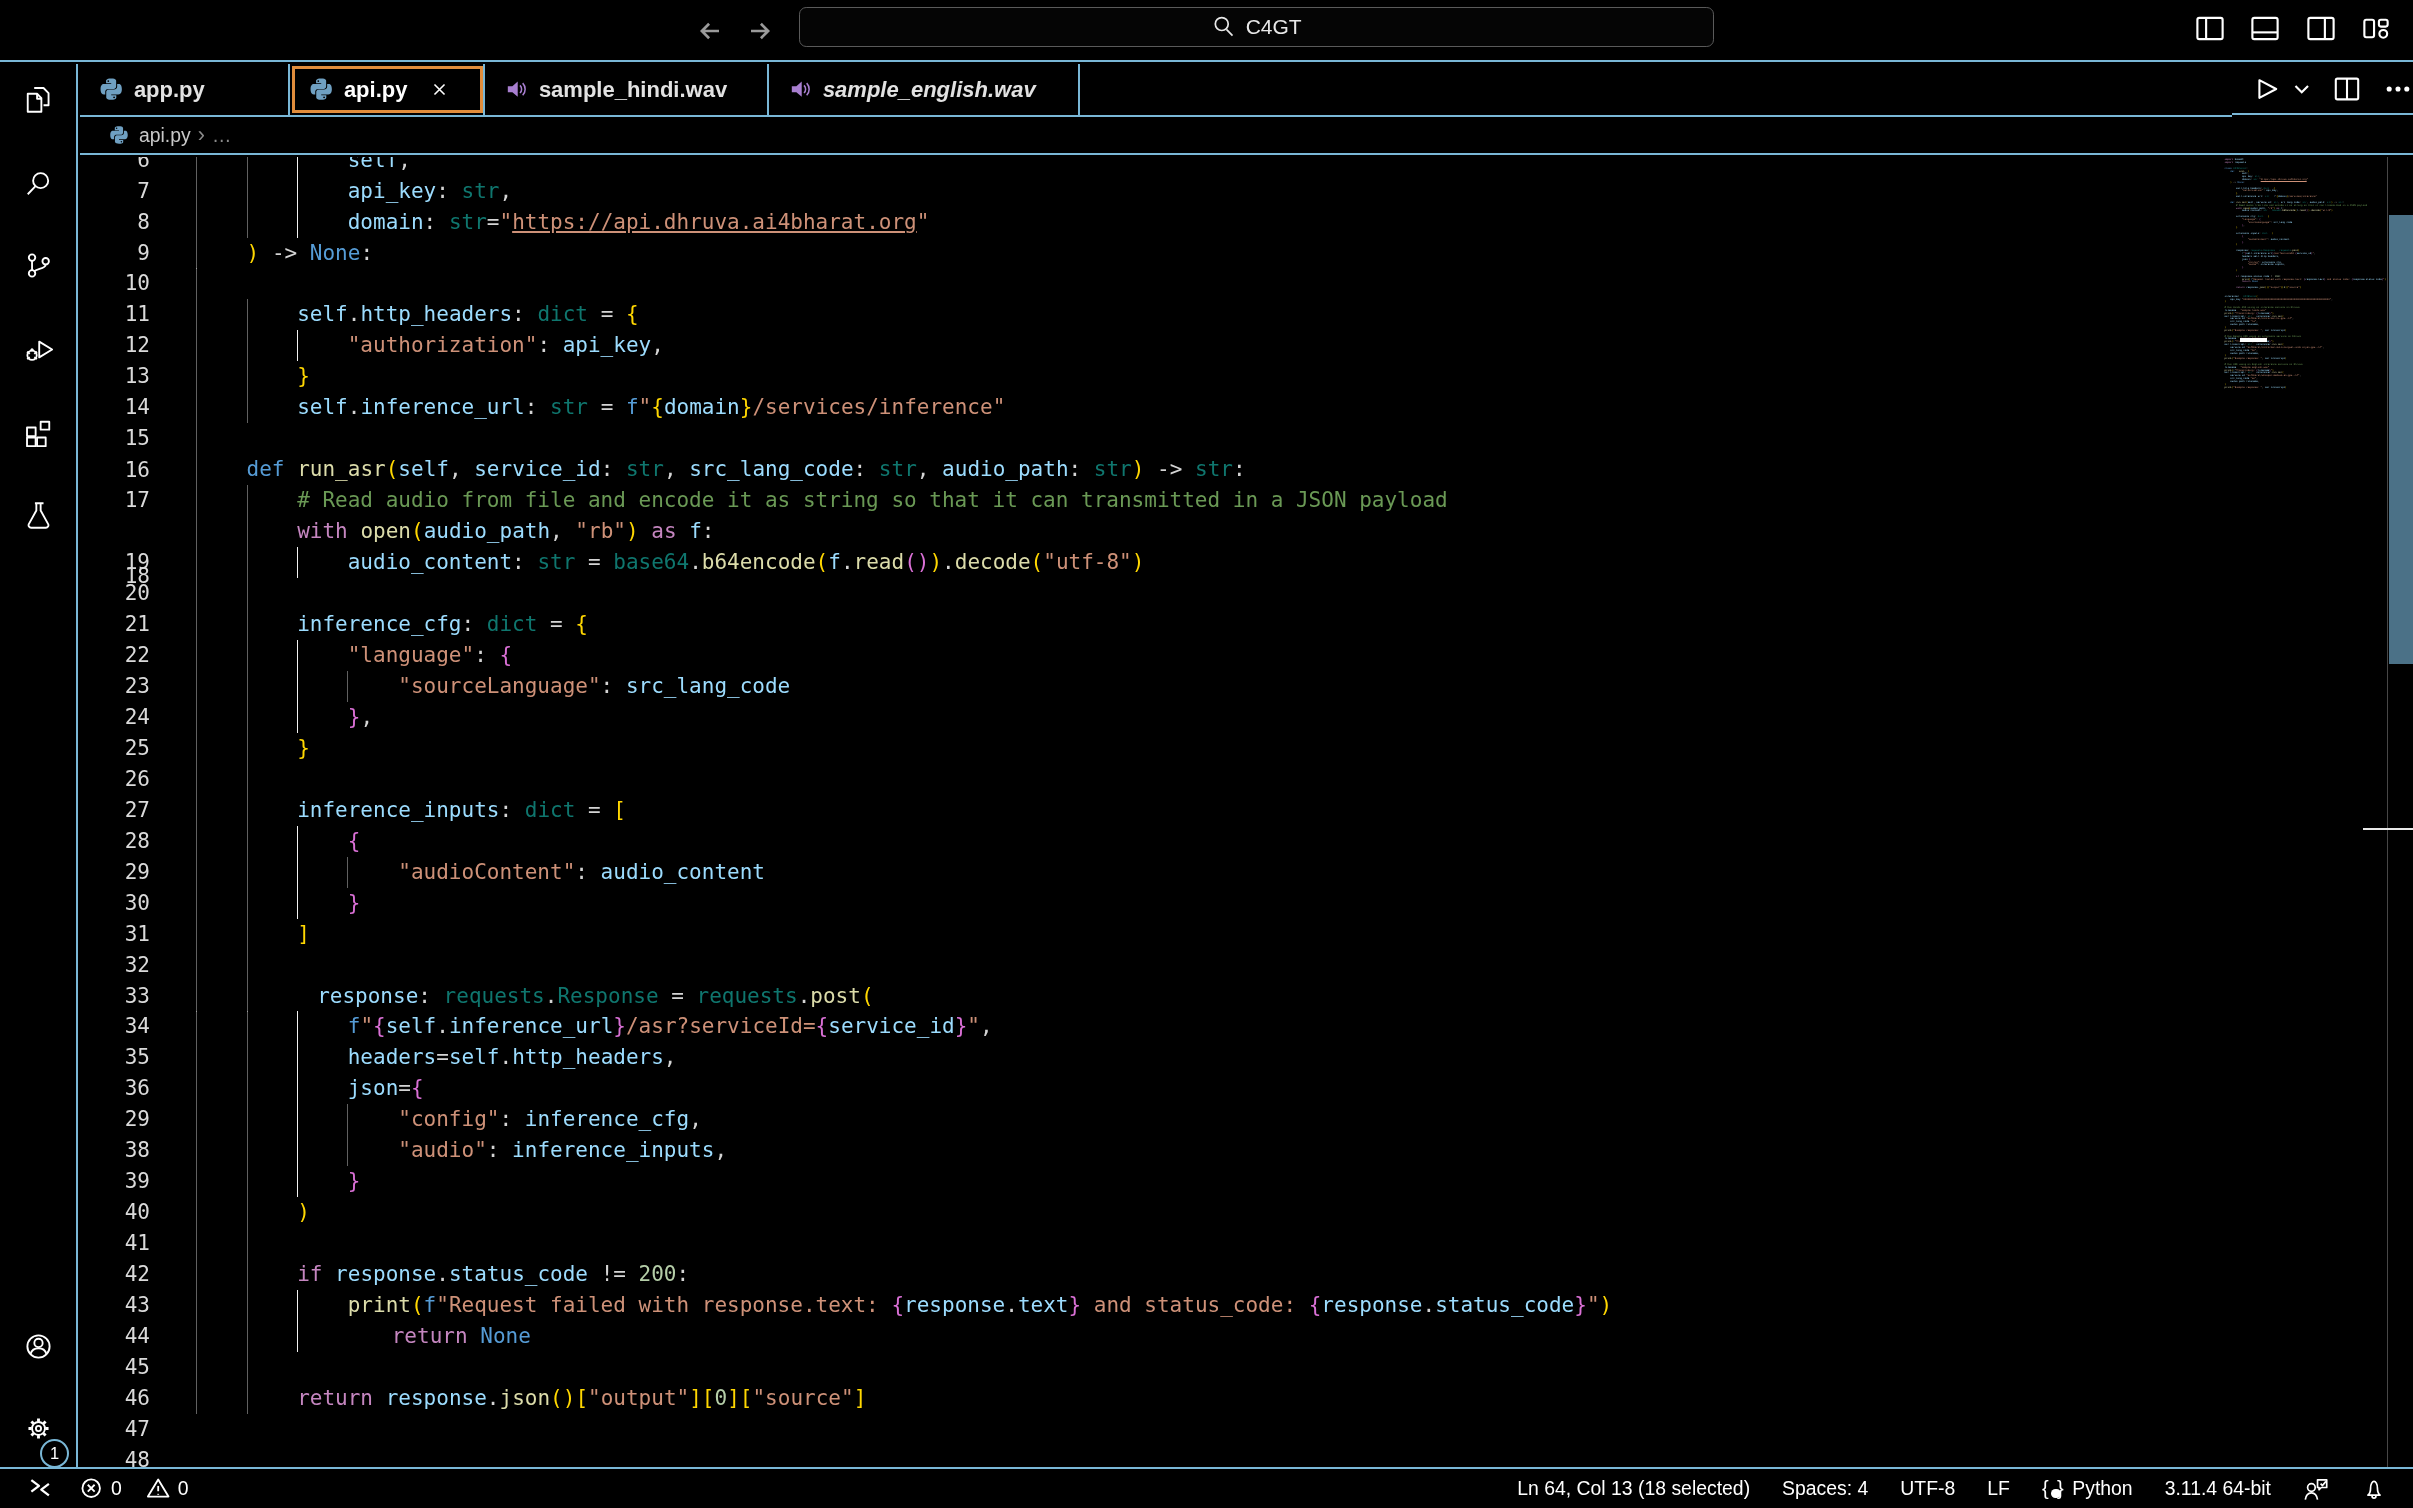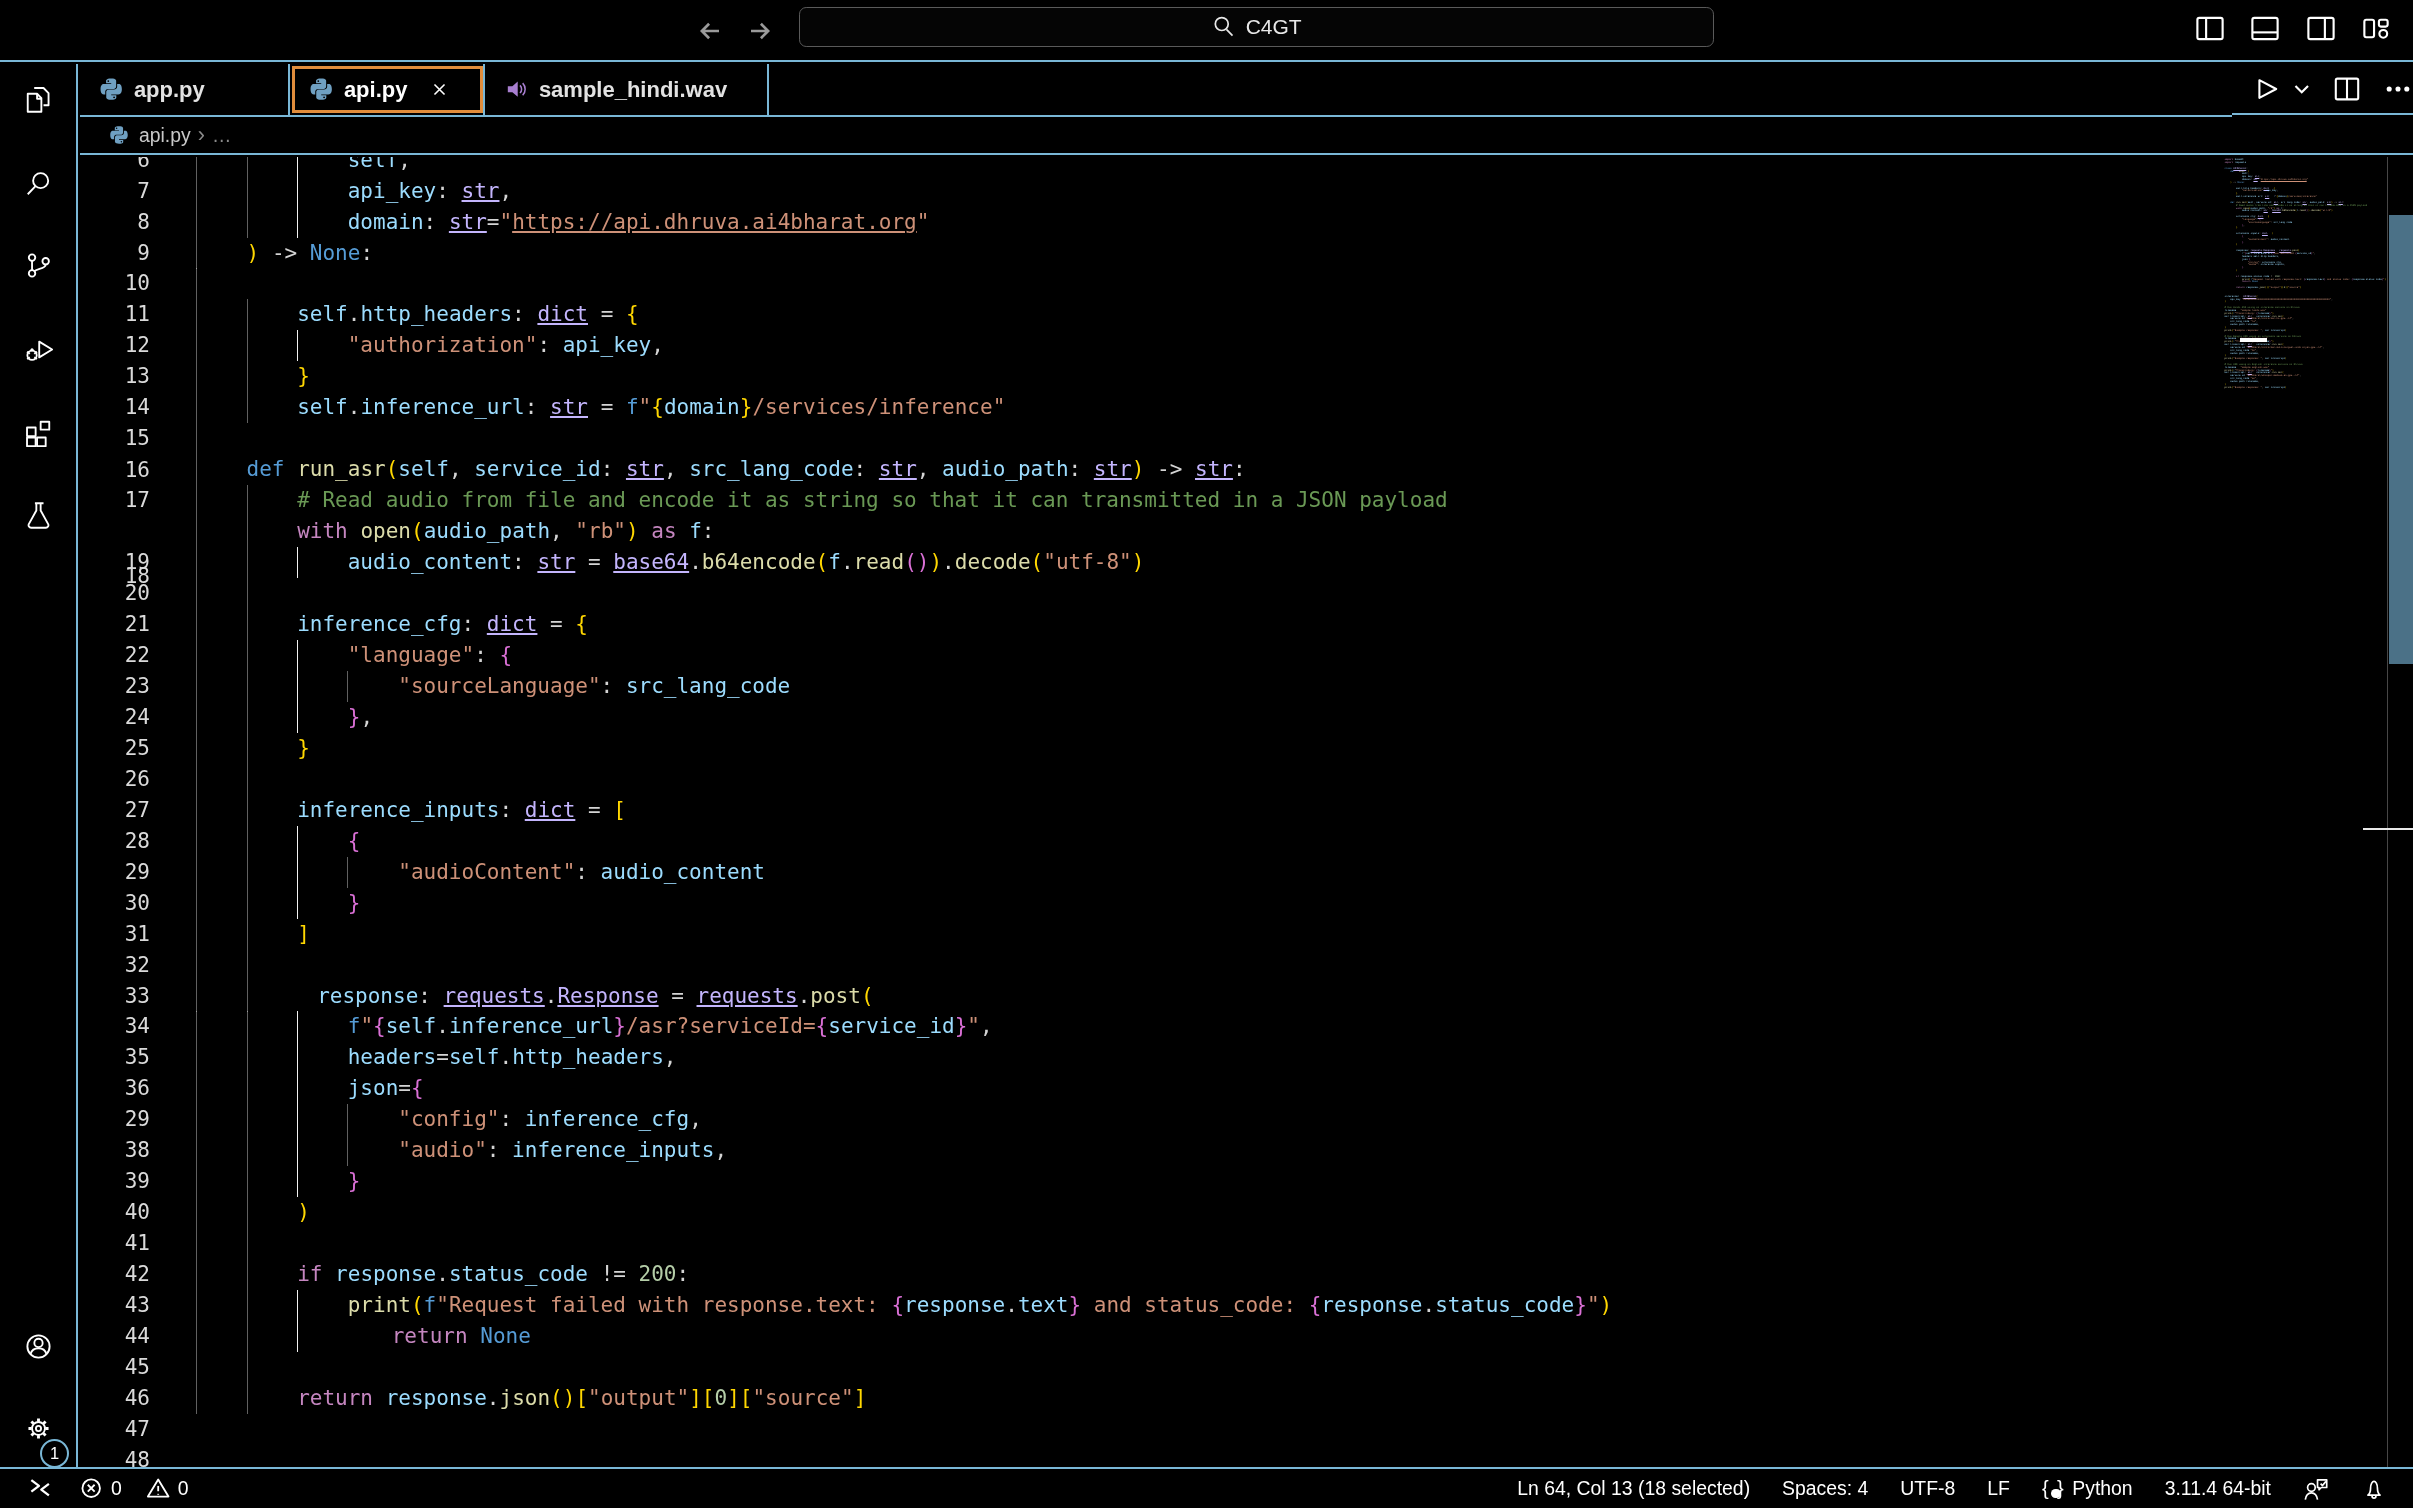--- a/index.html
+++ b/index.html
@@ -49,21 +49,21 @@
   }
   
   #editor { position:absolute; left:80px; top:157px; width:2333px; height:1310px; background:#000; overflow:hidden; }
   .ln { position:absolute; left:0; width:70px; text-align:right; color:#dadada;
         font-family:"DejaVu Sans Mono", monospace; font-size:21px; line-height:31px; }
   .cl { position:absolute; left:116px; white-space:pre; font-family:"DejaVu Sans Mono", monospace;
         font-size:21px; line-height:31px; }
   .guide { position:absolute; width:1.4px; background:#fff; opacity:.38; }
   .guide.bright { opacity:.95; }
   .c-p  { color:#d4d4d4; } .c-kw { color:#C586C0; } .c-df { color:#569CD6; }
-  .c-fn { color:#DCDCAA; } .c-ty { color:#c4b5fd;text-decoration:underline; } .c-va { color:#9CDCFE; }
+  .c-fn { color:#DCDCAA; } .c-ty { color:#0f766e; } .c-va { color:#9CDCFE; }
   .c-st { color:#CE9178; } .c-sl { color:#CE9178; text-decoration:underline; }
   .c-nu { color:#B5CEA8; } .c-co { color:#6A9955; }
   .c-b1 { color:#FFD700; } .c-b2 { color:#DA70D6; }
   
   #minimap { position:absolute; left:2136px; top:0; width:172px; height:1310px; overflow:hidden; }
   .mm-line { position:absolute; left:8.6px; white-space:pre; font-family:"DejaVu Sans Mono", monospace;
              font-size:2.4px; line-height:2.8px; }
   #mm-sep { position:absolute; left:2307px; top:0; width:1.4px; height:1310px; background:#474747; }
   #mm-selection { position:absolute; left:2160px; top:181px; width:26.6px; height:4.3px; background:#fff; }
   #scrollbar { position:absolute; left:2309px; top:0; width:24.4px; height:1310px; }
@@ -219,20 +219,29 @@
         </span>
       </div>
       <div class="tab" style="width: 284px;">
         <span>
           <svg width="24.4" height="24.4" viewBox="0 0 32 32">
             <path fill="#A87FD0" d="M5 12v8h6l7 6V6l-7 6H5z"></path>
             <path fill="none" stroke="#A87FD0" stroke-width="2" d="M21 11a7 7 0 010 10M24.5 8a11.5 11.5 0 010 16"></path>
           </svg>
         </span>
         <span class="tab-label">sample_hindi.wav</span>
+      </div>
+      <div class="tab italic" style="width: 311px;">
+        <span>
+          <svg width="24.4" height="24.4" viewBox="0 0 32 32">
+            <path fill="#A87FD0" d="M5 12v8h6l7 6V6l-7 6H5z"></path>
+            <path fill="none" stroke="#A87FD0" stroke-width="2" d="M21 11a7 7 0 010 10M24.5 8a11.5 11.5 0 010 16"></path>
+          </svg>
+        </span>
+        <span class="tab-label">sample_english.wav</span>
       </div>
     </div>
   <div id="tab-actions">
     <span>
       <svg width="32" height="32" viewBox="0 0 40 40" fill="none" stroke="#fff" stroke-width="2.6">
           <path d="M13 9l21 11-21 11z" stroke-linejoin="round"></path>
         </svg>
     </span>
     <span style="margin-left:-8.6px">
       <svg width="21.5" height="21.5" viewBox="0 0 24 24" fill="none" stroke="#fff" stroke-width="2.4">

